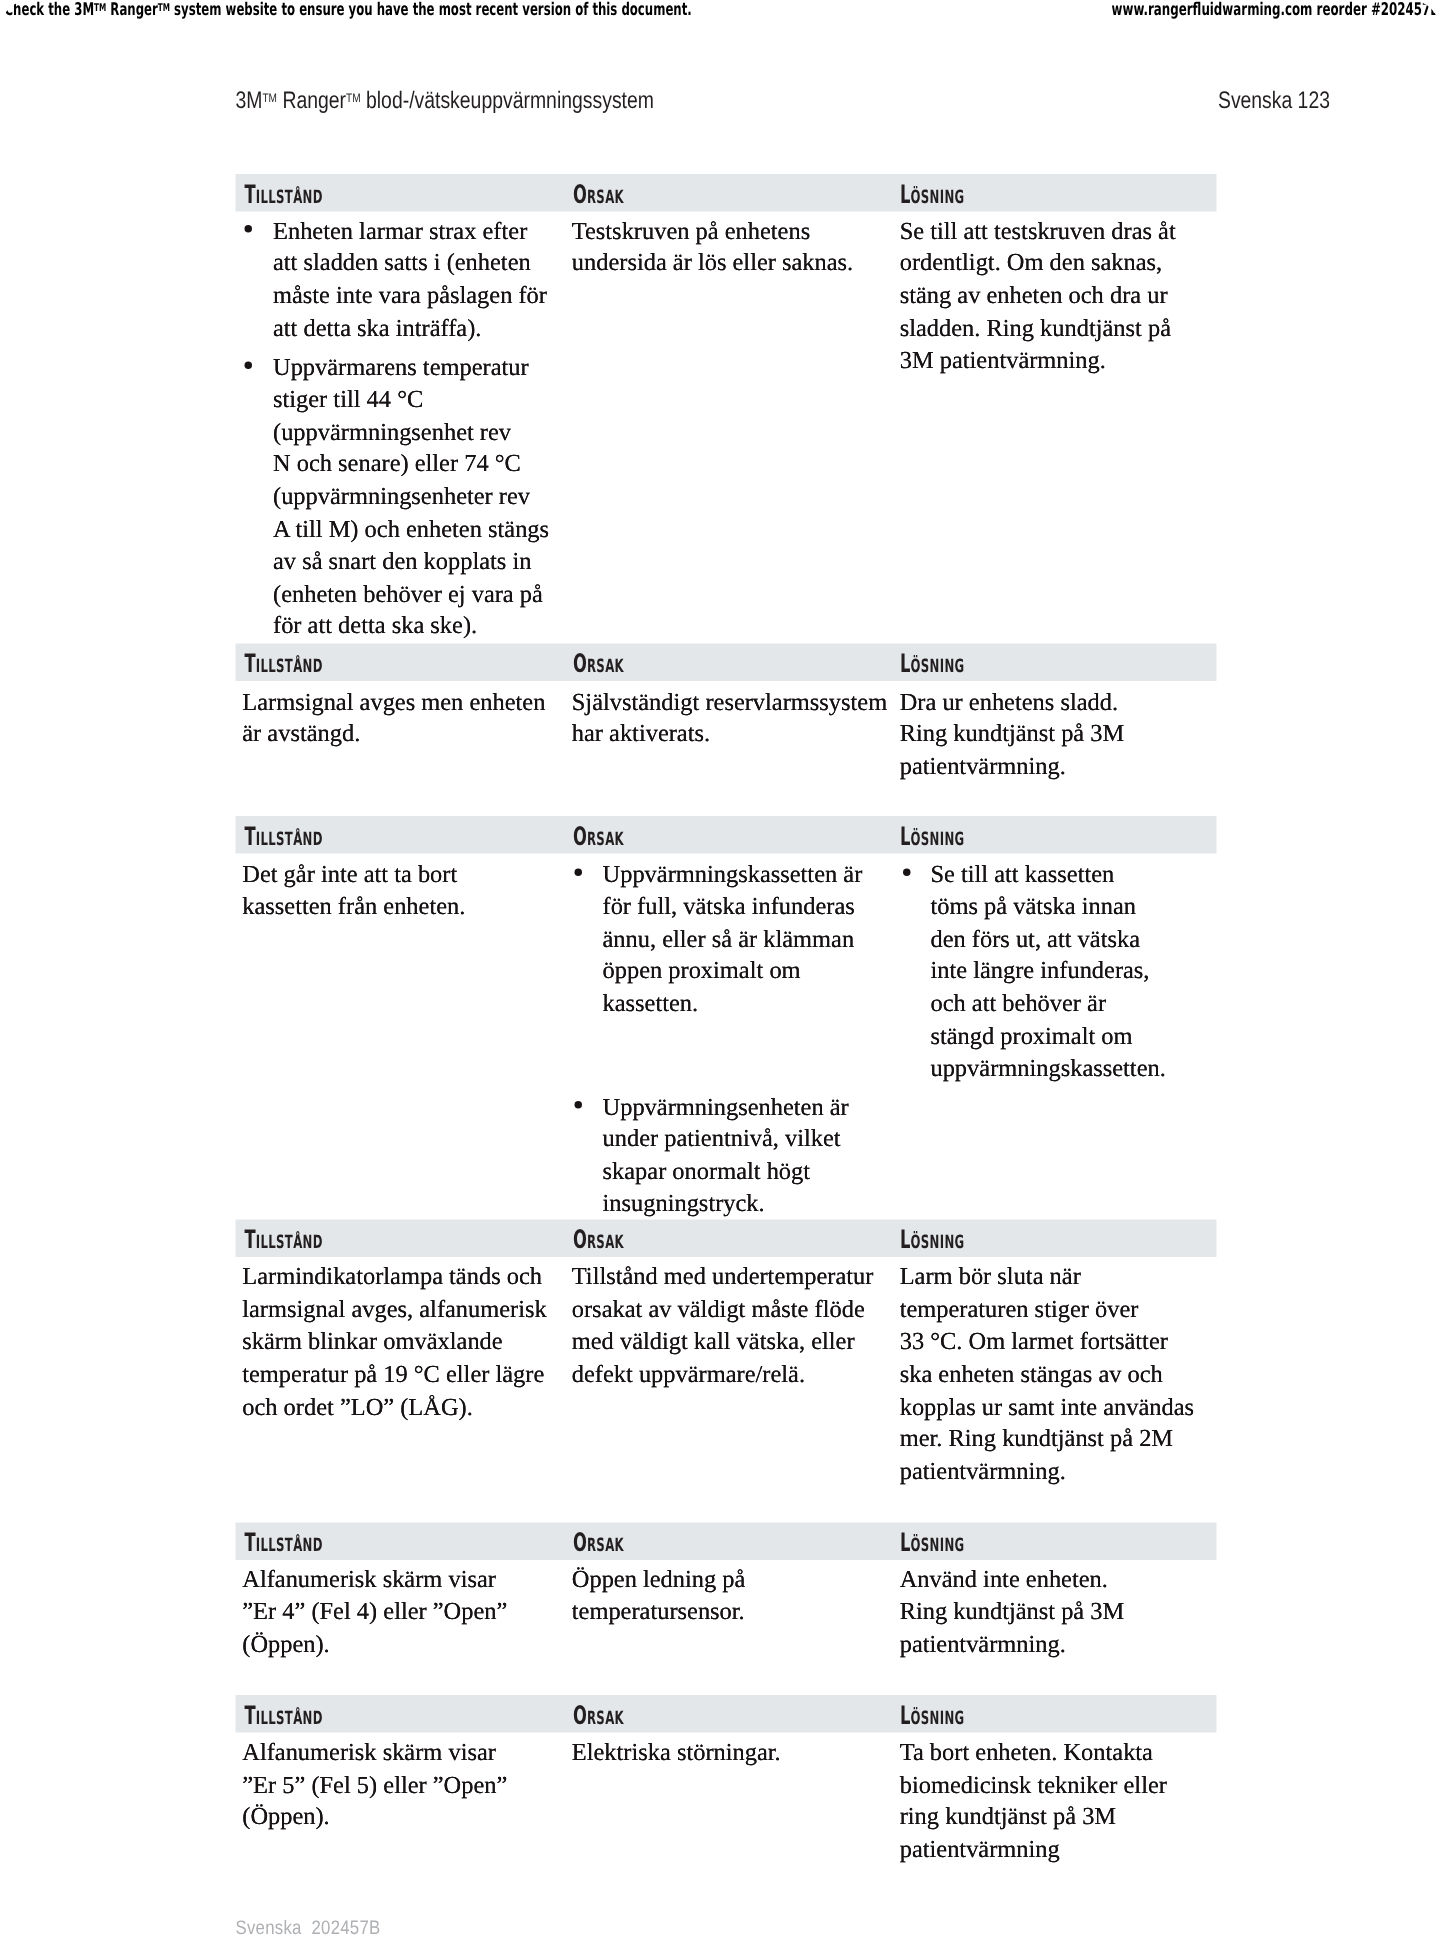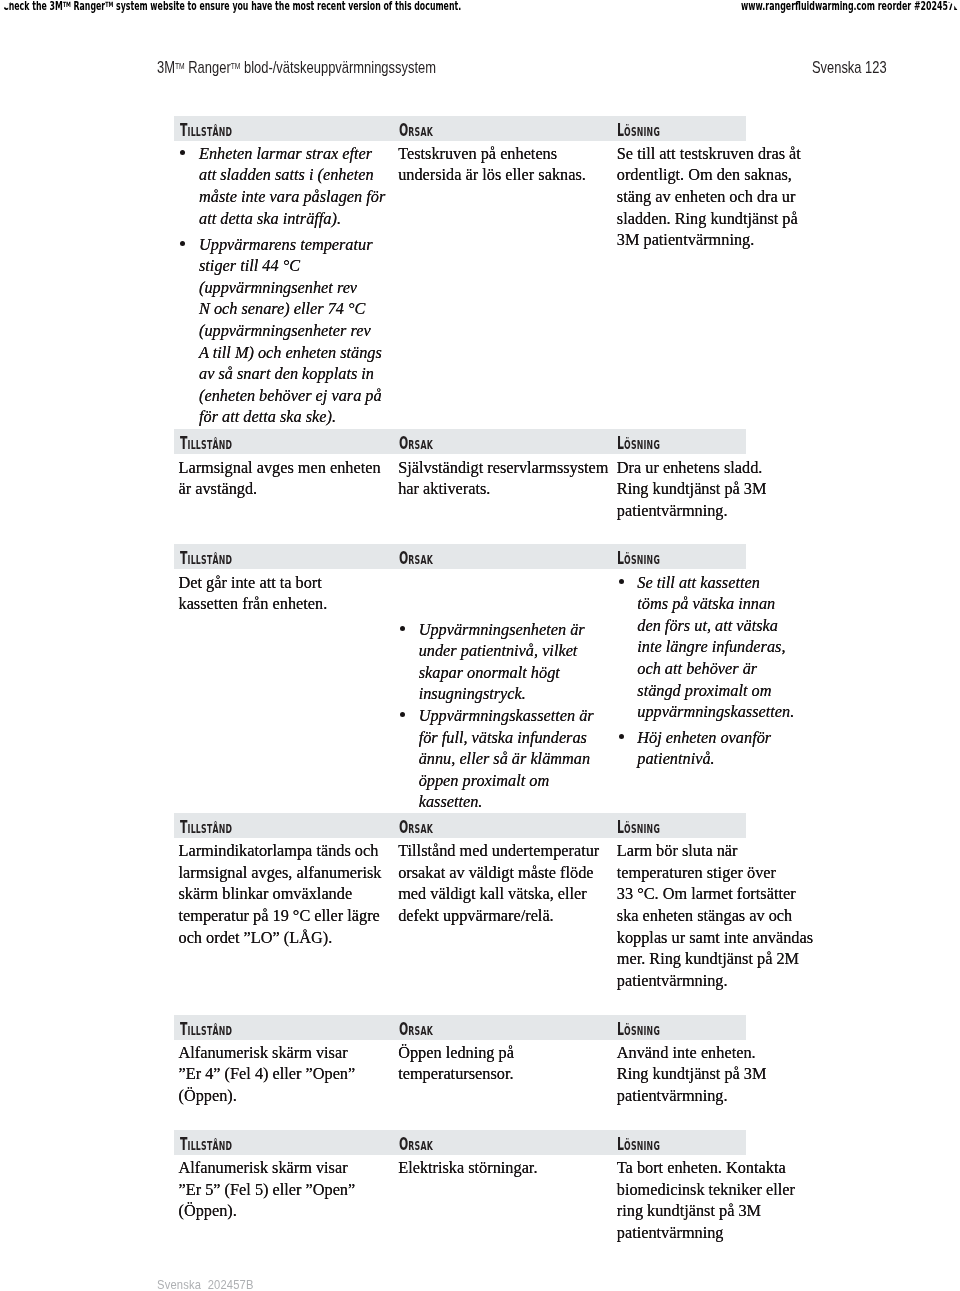--- a/index.html
+++ b/index.html
@@ -16,39 +16,39 @@
   .tm{font-size:0.62em;vertical-align:0.38em;}
 
   
   .pagehead{position:absolute;top:59.3px;font-family:"Liberation Sans",sans-serif;
       font-size:15.9px;color:#231f20;white-space:nowrap;transform-origin:0 0;}
   .pagehead.left{left:157.3px;transform:scaleX(0.814);}
   .pagehead.right{left:812.3px;transform:scaleX(0.812);}
   .pagehead .tm2{font-size:0.52em;vertical-align:0.52em;}
 
   
-  .sect{position:absolute;left:174px;width:572px;}
+  .sect{position:absolute;left:157px;width:654px;}
   .hdrow{position:relative;height:25.0px;background:#e4e7e9;}
   .hdrow span.hc{position:absolute;top:7.0px;font-family:"DejaVu Sans Condensed","DejaVu Sans",sans-serif;
       font-weight:bold;font-size:12.2px;color:#231f20;letter-spacing:0.32px;line-height:14px;
       display:inline-block;transform:scaleX(0.712);transform-origin:0 0;white-space:nowrap;}
   .hdrow span.cap{position:static;font-size:17.0px;letter-spacing:0.1px;display:inline;}
   .hdrow .c1{left:6px;}
   .hdrow .c2{left:224.6px;}
   .hdrow .c3{left:442.6px;}
 
   .rowbody{position:relative;}
   .cell{position:absolute;top:2.4px;font-size:16.3px;line-height:21.6px;color:#171314;white-space:nowrap;text-shadow:0 0 0.35px #171314;}
   .cell.k1{left:4.5px;}
   .cell.k2{left:224.2px;}
   .cell.k3{left:442.8px;}
   .ln{display:block;height:21.6px;}
   .blk{position:relative;}
   .bul{position:absolute;left:1.9px;top:7.3px;width:5.0px;height:5.0px;border-radius:50%;background:#171314;font-size:0;}
-  .bi{padding-left:20.5px;display:block;font-style:italic;}
+  .bi{padding-left:20.5px;display:block;}
 
   .footer{position:absolute;left:156.9px;top:1276.5px;font-family:"Liberation Sans",sans-serif;
       font-size:13.0px;color:#aeb0b3;letter-spacing:0.2px;transform:scaleX(0.86);transform-origin:0 0;white-space:pre;}
 </style>
 </head>
 <body>
 
 <div class="page">
 
   <div class="topbar-left"><span>Check the 3M</span><span class="tm">TM</span><span> Ranger</span><span class="tm">TM</span><span> system website to ensure you have the most recent version of this document.</span></div>
@@ -142,60 +142,53 @@
           <span class="hc c3"><span class="cap">L</span>ÖSNING</span>
         </div>
         <div class="rowbody">
           <div class="cell k1">
             <div class="blk">
               <span class="ln">Det går inte att ta bort</span>
               <span class="ln">kassetten från enheten.</span>
             </div>
           </div>
           <div class="cell k2">
-            <div class="blk" style="margin-top:47.10px">
-              <span class="bul"></span>
-              <span class="bi">
-                <span class="ln">Uppvärmningsenheten är</span>
-                <span class="ln">under patientnivå, vilket</span>
-                <span class="ln">skapar onormalt högt</span>
-                <span class="ln">insugningstryck.</span>
-              </span>
-            </div>
             <div class="blk" style="margin-top:0.00px">
               <span class="bul"></span>
               <span class="bi">
                 <span class="ln">Uppvärmningskassetten är</span>
                 <span class="ln">för full, vätska infunderas</span>
                 <span class="ln">ännu, eller så är klämman</span>
                 <span class="ln">öppen proximalt om</span>
                 <span class="ln">kassetten.</span>
+              </span>
+            </div>
+            <div class="blk" style="margin-top:47.10px">
+              <span class="bul"></span>
+              <span class="bi">
+                <span class="ln">Uppvärmningsenheten är</span>
+                <span class="ln">under patientnivå, vilket</span>
+                <span class="ln">skapar onormalt högt</span>
+                <span class="ln">insugningstryck.</span>
               </span>
             </div>
           </div>
           <div class="cell k3">
             <div class="blk" style="margin-top:0.00px">
               <span class="bul"></span>
               <span class="bi">
                 <span class="ln">Se till att kassetten</span>
                 <span class="ln">töms på vätska innan</span>
                 <span class="ln">den förs ut, att vätska</span>
                 <span class="ln">inte längre infunderas,</span>
                 <span class="ln">och att behöver är</span>
                 <span class="ln">stängd proximalt om</span>
                 <span class="ln">uppvärmningskassetten.</span>
               </span>
             </div>
-            <div class="blk" style="margin-top:3.80px">
-              <span class="bul"></span>
-              <span class="bi">
-                <span class="ln">Höj enheten ovanför</span>
-                <span class="ln">patientnivå.</span>
-              </span>
-            </div>
           </div>
         </div>
       </div>
       <div class="sect" style="top: 812.9px;">
         <div class="hdrow">
           <span class="hc c1"><span class="cap">T</span>ILLSTÅND</span>
           <span class="hc c2"><span class="cap">O</span>RSAK</span>
           <span class="hc c3"><span class="cap">L</span>ÖSNING</span>
         </div>
         <div class="rowbody">

